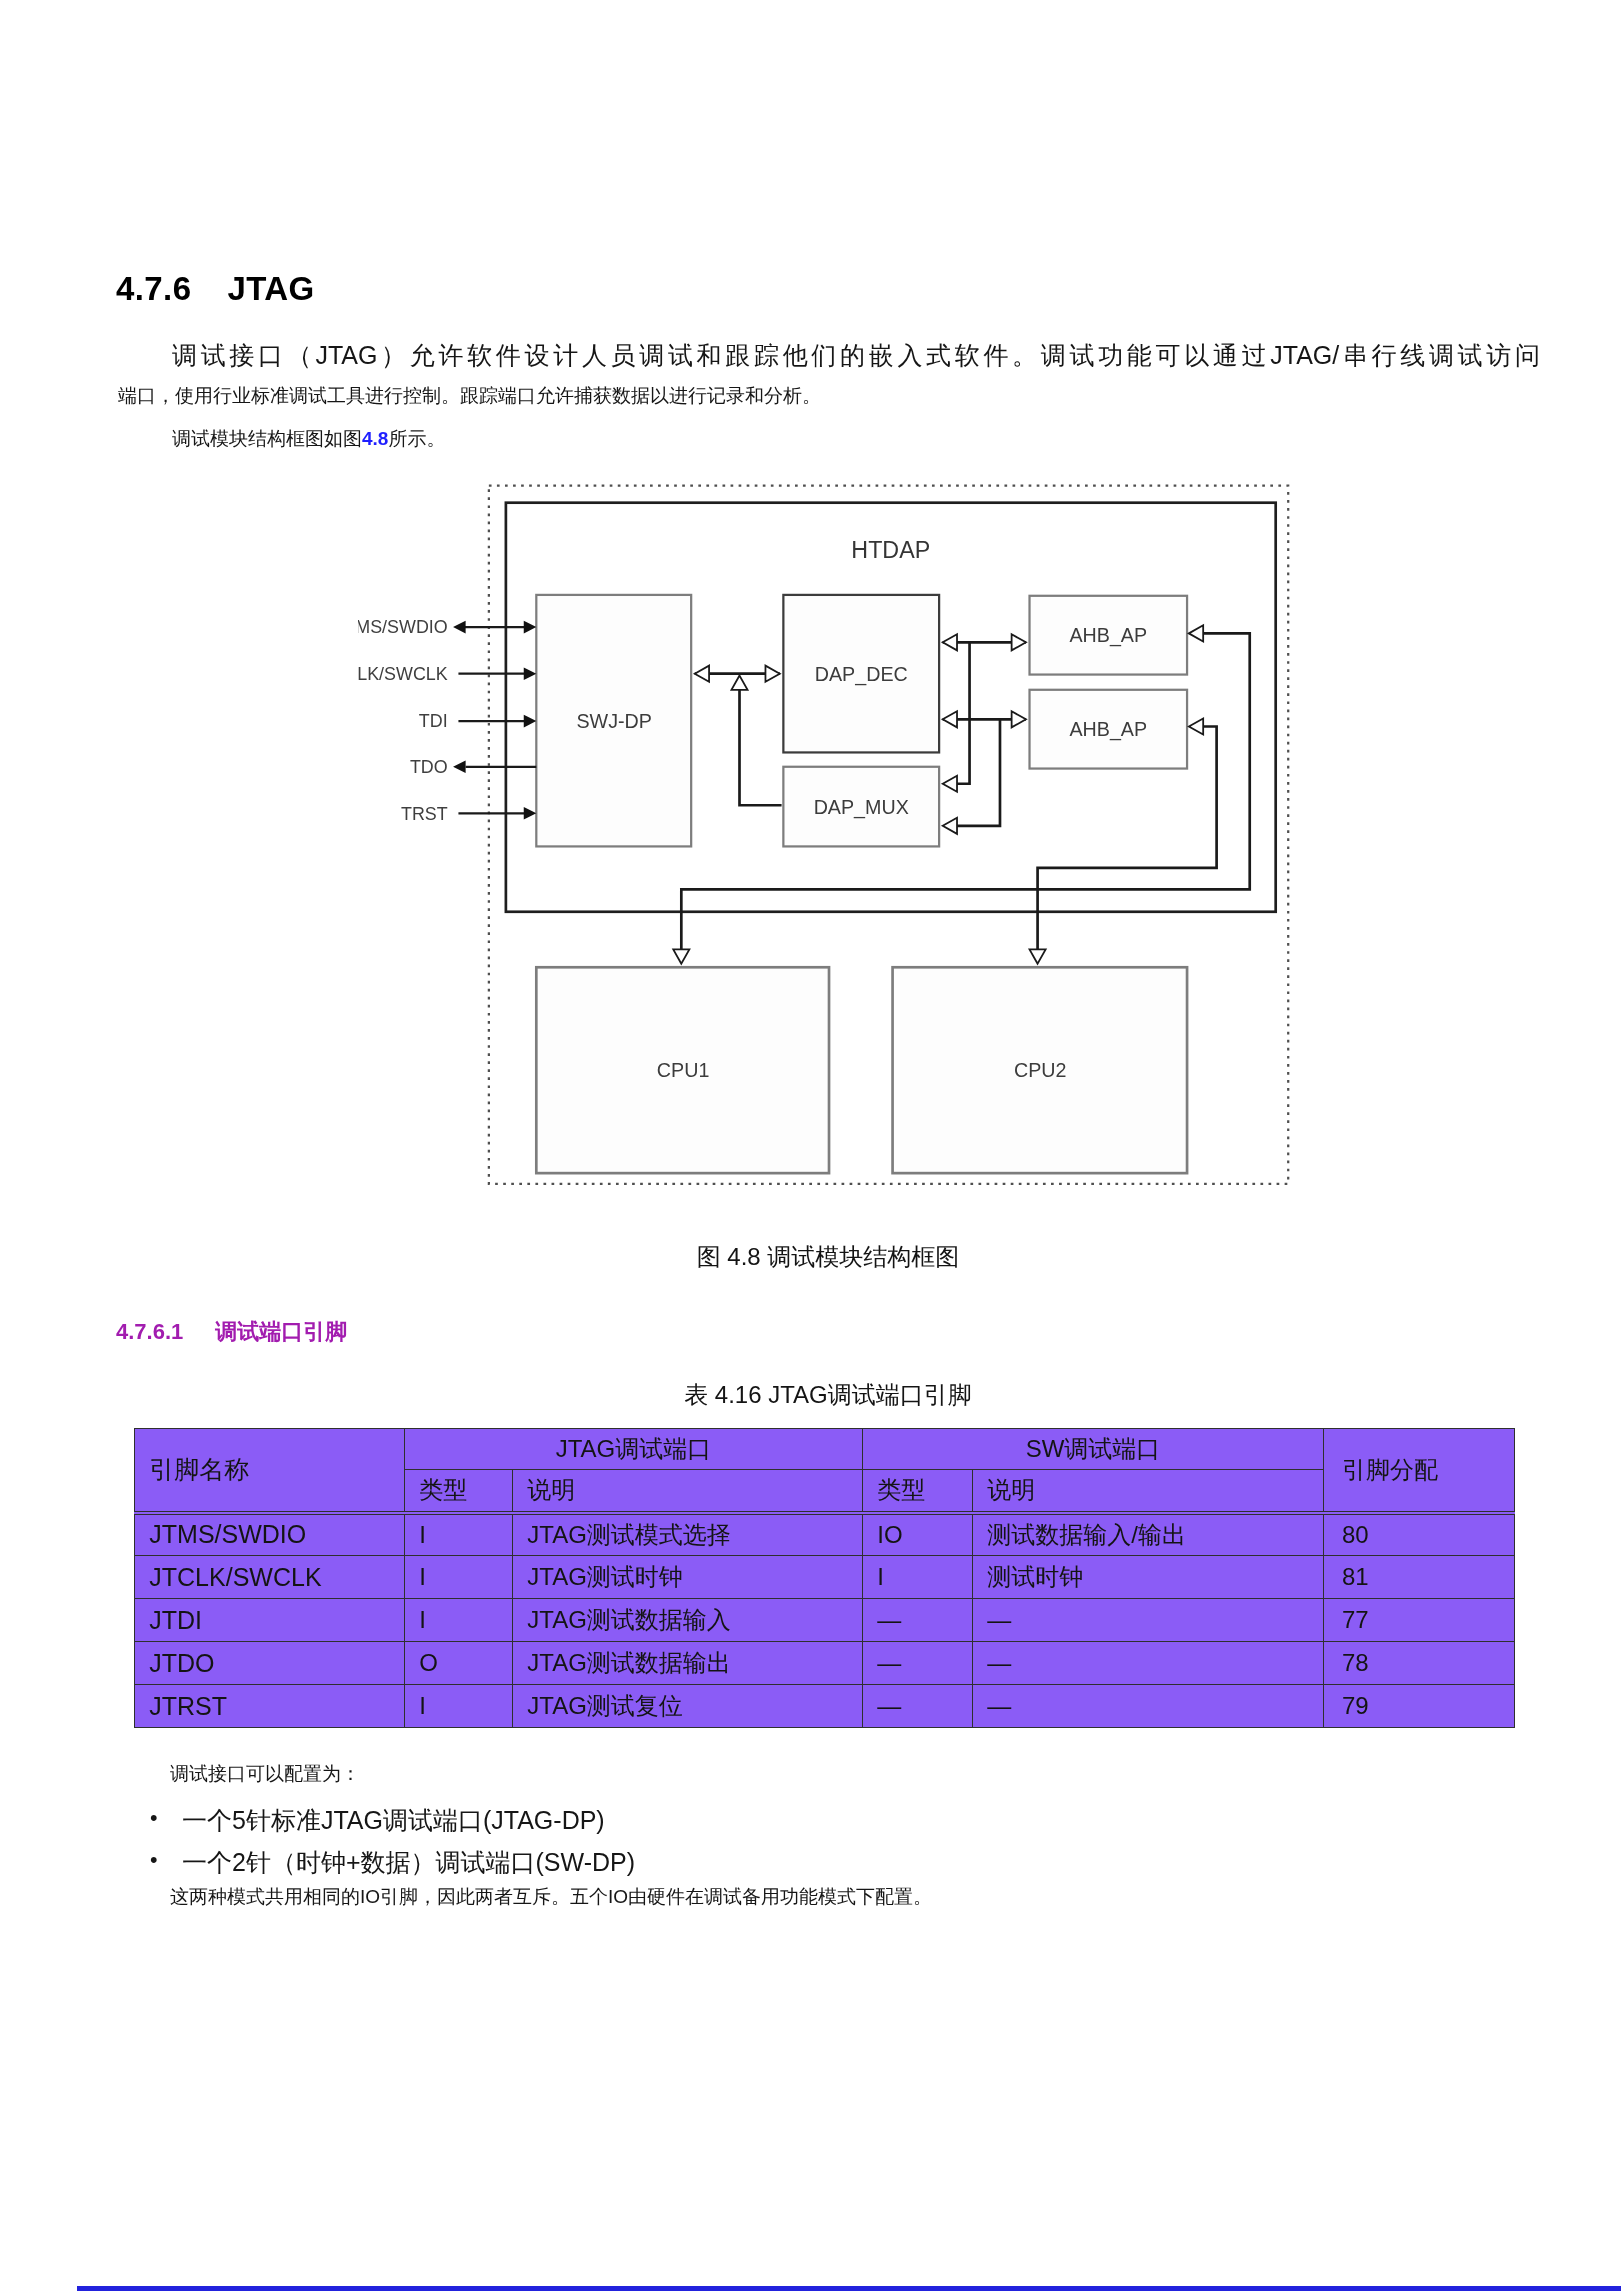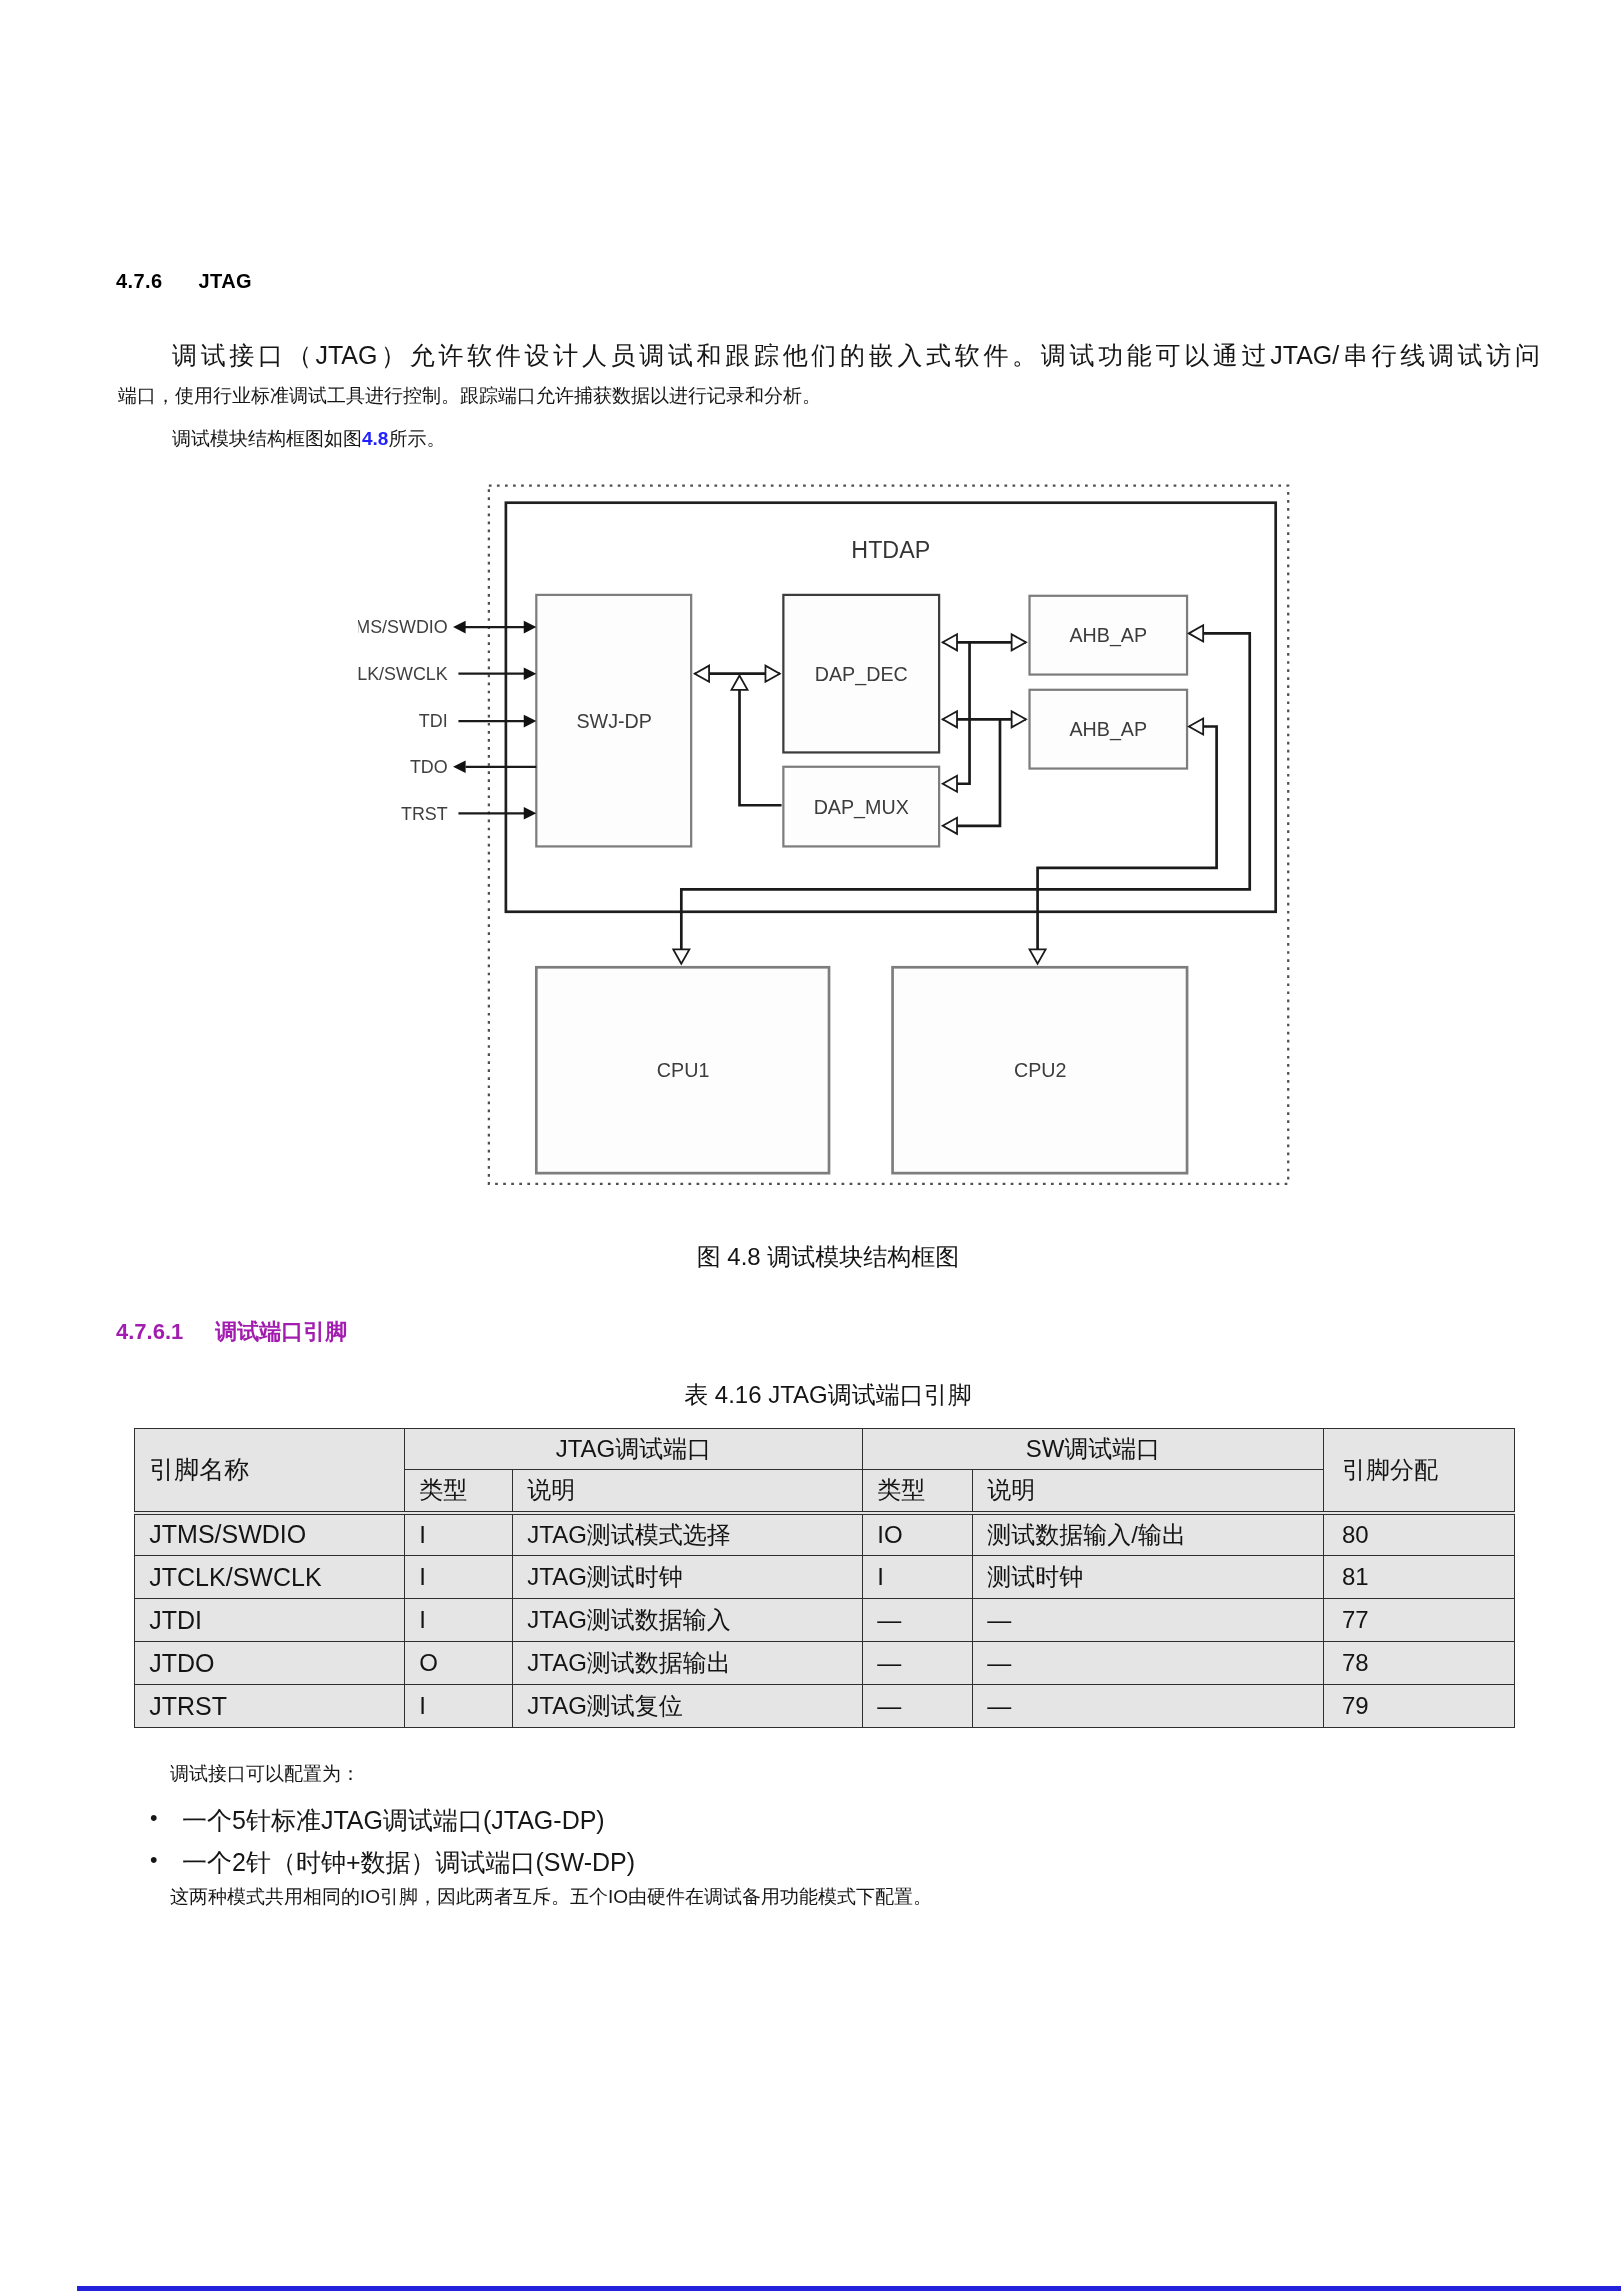--- a/index.html
+++ b/index.html
@@ -2,35 +2,35 @@
 <html style="font-size:14.3px"><head>
 <meta charset="utf-8">
 <style>
   html,body{margin:0;padding:0;}
   body{
     width:1621px;height:2293px;background:#ffffff;position:relative;
     font-family:"Liberation Sans", sans-serif;color:#161616;
     -webkit-font-smoothing:antialiased;
   }
   .abs{position:absolute;}
-  .h1{font-size:20px;font-weight:bold;color:#000;letter-spacing:0.4px;}
+  .h1{font-size:33px;font-weight:bold;color:#000;letter-spacing:0.4px;}
   .h1 .sec-title{margin-left:36px;}
   .h2{font-size:22px;font-weight:bold;color:#a21caf;}
   .h2 .sec-title{margin-left:32px;}
   .body-line{font-size:19px;color:#161616;white-space:nowrap;}
   .justify-line{
     width:1368px;font-size:25px;color:#161616;
     text-align:justify;text-align-last:justify;white-space:normal;
   }
   .fig-link{text-decoration:none;cursor:pointer;}
   .caption{width:1420px;text-align:center;font-size:24px;color:#141414;margin-top:12px;}
   
   table.pins{
     border-collapse:collapse;table-layout:fixed;
-    font-size:24px;color:#141414;background:#e5e5e5;
+    font-size:24px;color:#141414;background:#8b5cf6;
   }
   table.pins td{
     border:1.8px solid #2f2f2f;padding:0 5.4px 0 14.3px;
     vertical-align:middle;text-align:left;font-weight:normal;
     overflow:hidden;white-space:nowrap;
   }
   table.pins td.grp{text-align:center;padding:0;}
   table.pins td.assign{padding-left:18px;}
   table.pins tr.gr1{height:41px;}
   table.pins tr.gr2{height:43px;}

